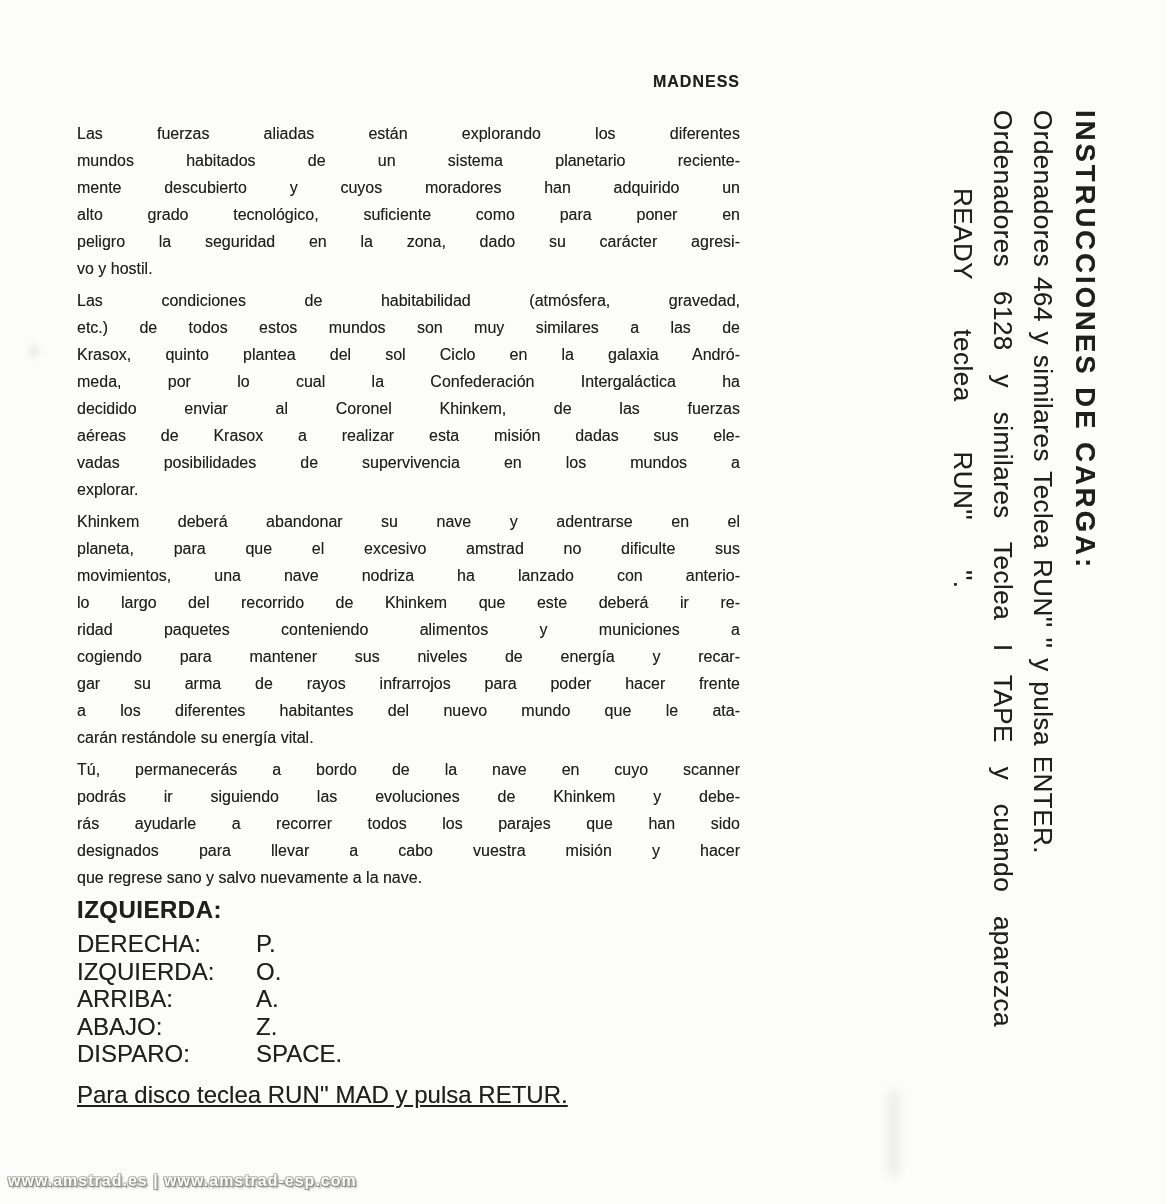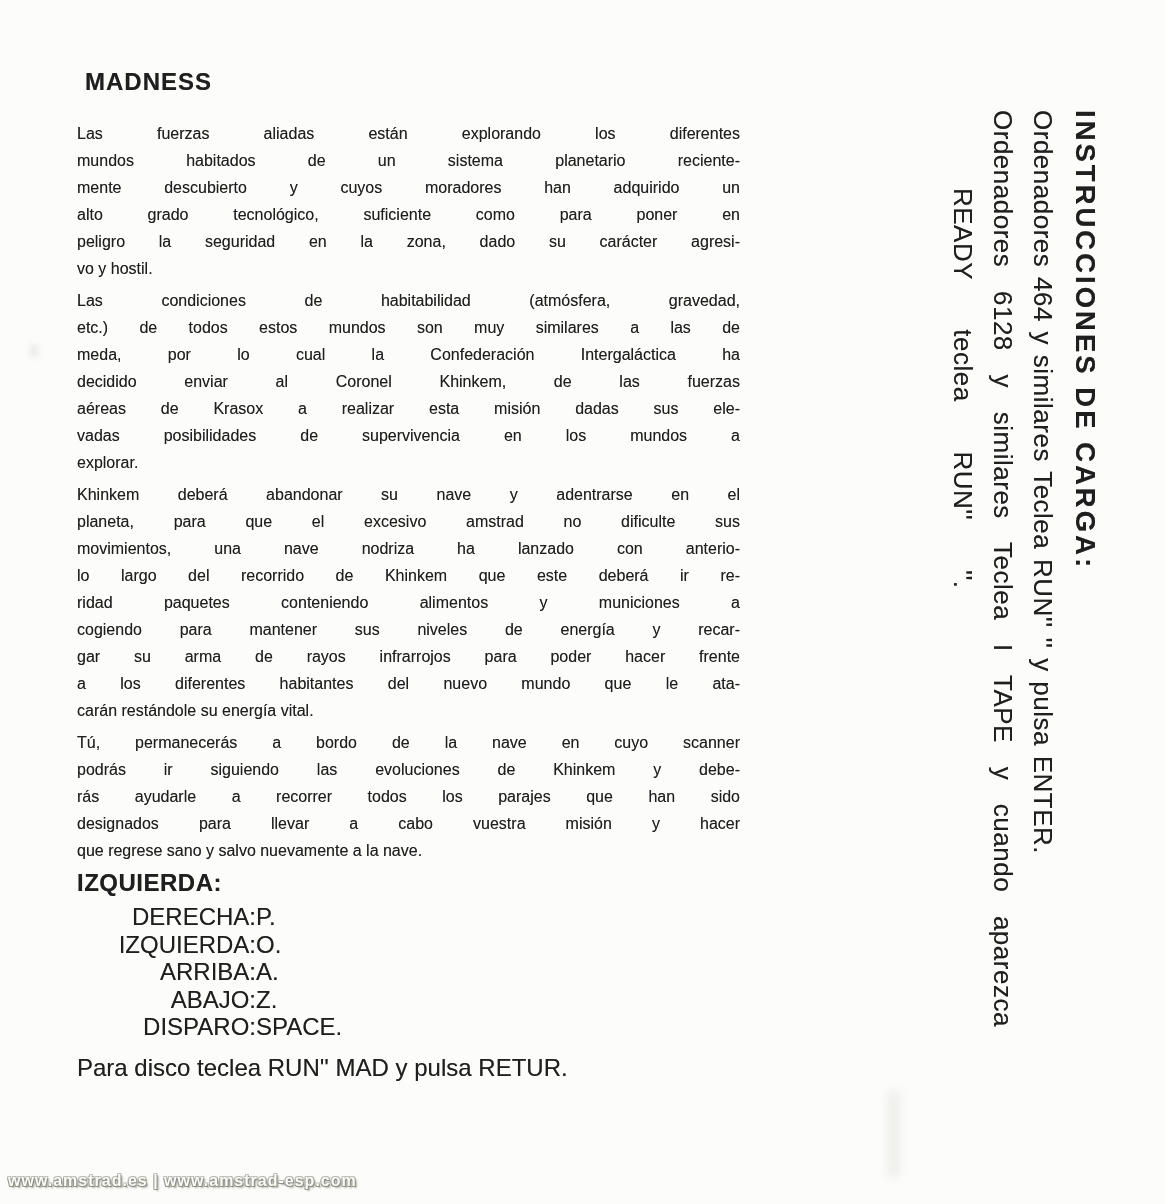--- a/index.html
+++ b/index.html
@@ -7,45 +7,47 @@
     width:1165px;height:1204px;position:relative;overflow:hidden;
     background:#fcfcfa;
     font-family:"Liberation Sans",sans-serif;
     color:#1f1f1f;
   }
   
   .left-col{
     position:absolute;left:77px;top:68px;width:663px;
   }
   .doc-title{
-    font-size:24px;font-weight:700;letter-spacing:1px;line-height:28px;
+    font-size:16px;font-weight:700;letter-spacing:1px;line-height:28px;
     margin:0 0 24px 8px;
     text-shadow:0 0 0.6px rgba(25,25,25,.55);
+    text-align:right;
   }
   .para{margin:0 0 5px 0;}
   .p-line{
     font-size:16px;line-height:27px;
     text-align:justify;text-align-last:justify;text-justify:inter-word;
     white-space:normal;
     text-shadow:0 0 0.6px rgba(25,25,25,.5);
   }
   .p-line.list-last{text-align-last:left;}
   .controls-heading{
     font-size:24px;font-weight:700;letter-spacing:0.5px;line-height:28px;
     margin:2px 0 0 0;
     text-shadow:0 0 0.6px rgba(25,25,25,.55);
   }
   .controls-table{margin-top:6px;}
   .control-row{display:flex;font-size:24px;line-height:27.5px;
     text-shadow:0 0 0.6px rgba(25,25,25,.5);}
-  .control-label{width:179px;flex:0 0 auto;text-align:right;}
+  .control-label{width:179px;flex:0 0 auto;}
   .control-key{flex:1;}
   .disk-note{
     margin-top:13px;font-size:24px;line-height:28px;
     text-shadow:0 0 0.6px rgba(25,25,25,.5);
+    text-decoration:underline;
   }
   
   .loading-instructions{
     position:absolute;top:110px;left:1108px;width:1000px;
     transform:rotate(90deg);transform-origin:0 0;
   }
   .ins-l1{font-size:27.5px;font-weight:700;letter-spacing:3px;line-height:45px;
     text-shadow:0 0 0.6px rgba(25,25,25,.55);}
   .ins-l2{font-size:26px;line-height:40px;letter-spacing:0.5px;word-spacing:2px;
     text-shadow:0 0 0.6px rgba(25,25,25,.5);}
@@ -81,20 +83,21 @@
       <div class="p-line">Las fuerzas aliadas están explorando los diferentes</div>
       <div class="p-line">mundos habitados de un sistema planetario reciente-</div>
       <div class="p-line">mente descubierto y cuyos moradores han adquirido un</div>
       <div class="p-line">alto grado tecnológico, suficiente como para poner en</div>
       <div class="p-line">peligro la seguridad en la zona, dado su carácter agresi-</div>
       <div class="p-line list-last">vo y hostil.</div>
     </div>
   <div class="para">
       <div class="p-line">Las condiciones de habitabilidad (atmósfera, gravedad,</div>
       <div class="p-line">etc.) de todos estos mundos son muy similares a las de</div>
+      <div class="p-line">Krasox, quinto plantea del sol Ciclo en la galaxia Andró-</div>
       <div class="p-line">meda, por lo cual la Confederación Intergaláctica ha</div>
       <div class="p-line">decidido enviar al Coronel Khinkem, de las fuerzas</div>
       <div class="p-line">aéreas de Krasox a realizar esta misión dadas sus ele-</div>
       <div class="p-line">vadas posibilidades de supervivencia en los mundos a</div>
       <div class="p-line list-last">explorar.</div>
     </div>
   <div class="para">
       <div class="p-line">Khinkem deberá abandonar su nave y adentrarse en el</div>
       <div class="p-line">planeta, para que el excesivo amstrad no dificulte sus</div>
       <div class="p-line">movimientos, una nave nodriza ha lanzado con anterio-</div>

